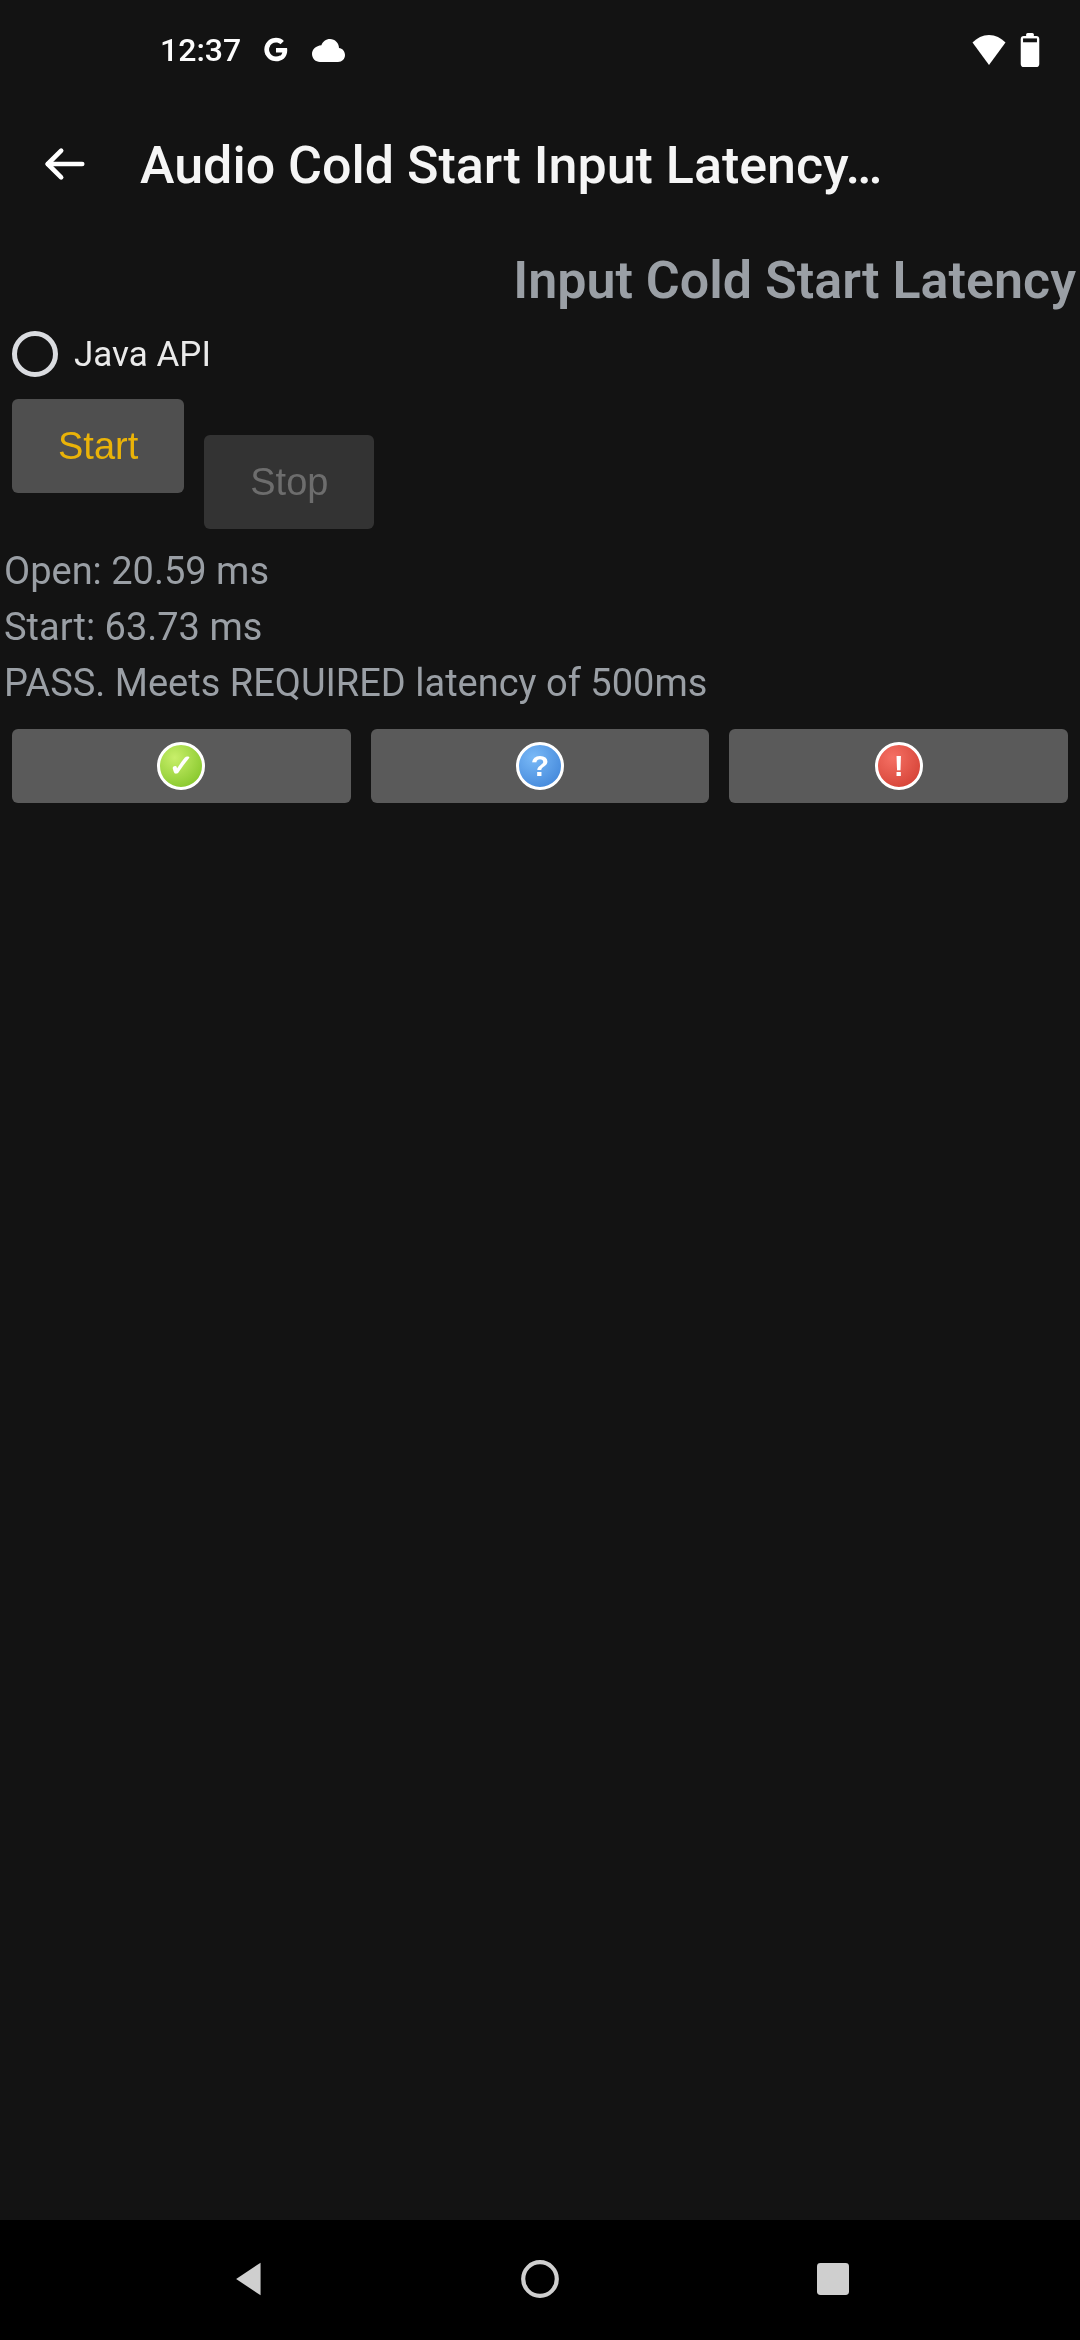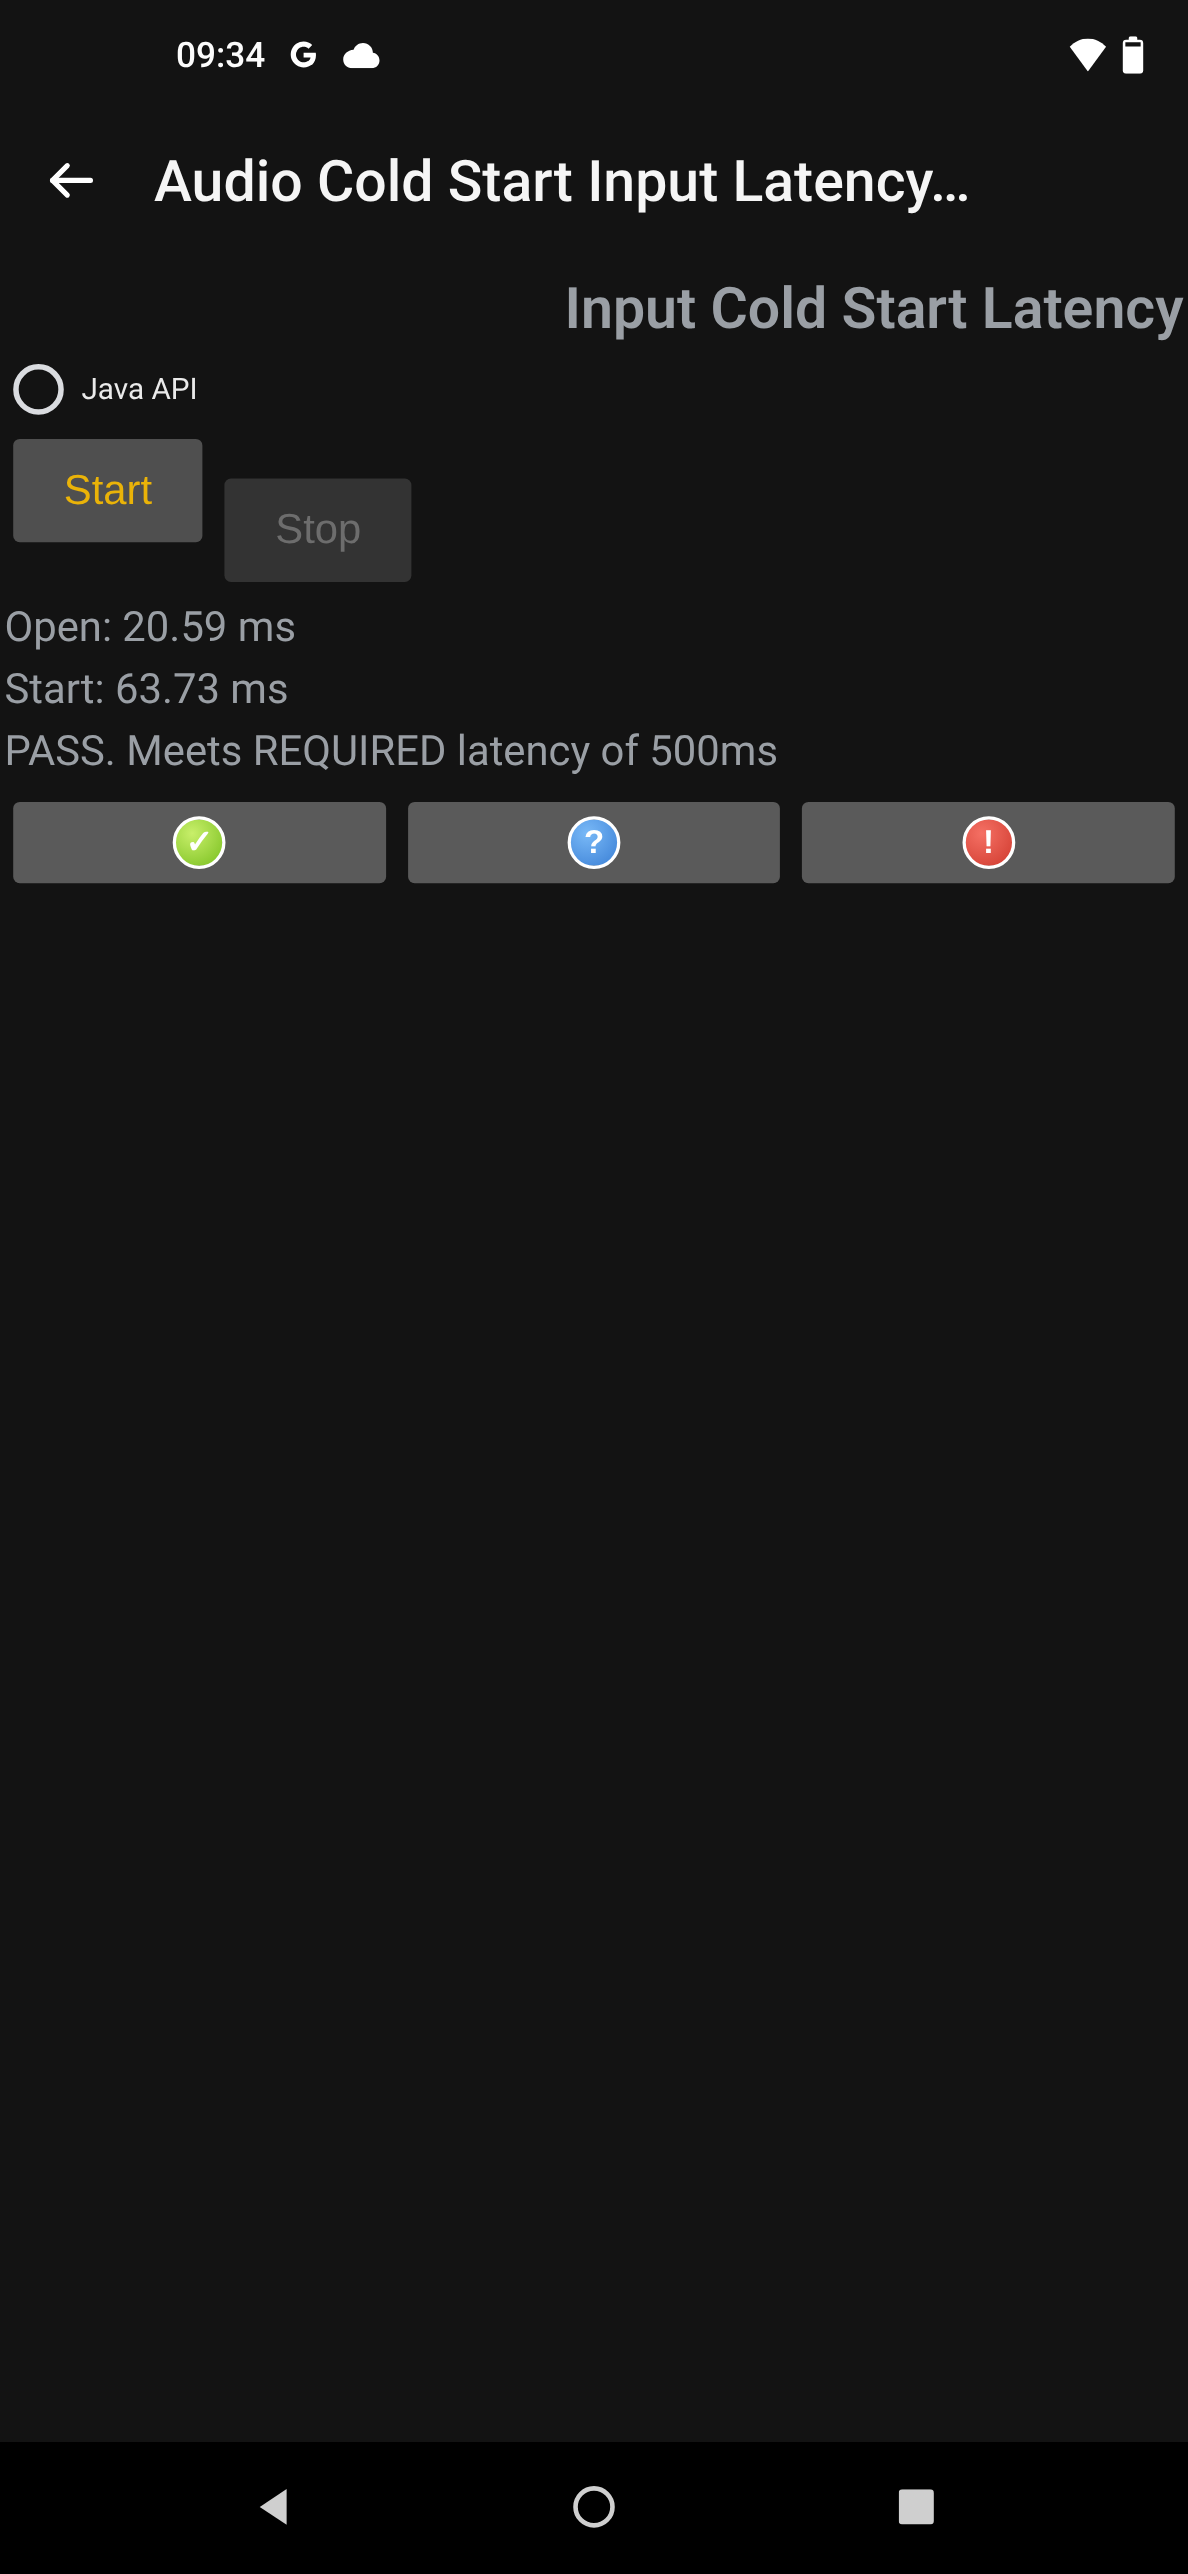--- a/index.html
+++ b/index.html
@@ -108,21 +108,21 @@
       position: absolute;
       top: 50%;
       left: 50%;
       width: 22px;
       height: 22px;
       border-radius: 50%;
       background: #cfe5ff;
       transform: translate(-50%, -50%);
     }
     .radio-label {
-      font-size: 27px;
+      font-size: 35px;
       color: #eaeaea;
     }
 
     .button-row {
       display: flex;
       gap: 20px;
       padding: 0 12px 14px 12px;
     }
     .btn {
       height: 94px;
@@ -218,21 +218,21 @@
       justify-content: center;
       background: none;
       border: none;
     }
   </style>
 </head>
 <body>
 
 <div class="status-bar">
   <div class="status-left">
-    <span>09:34</span>
+    <span>12:37</span>
     <span class="status-icon">
       <svg width="30" height="30" viewBox="0 0 24 24" fill="none">
         <path d="M21 12.2c0-.66-.06-1.3-.17-1.9H12v3.6h5.05c-.22 1.17-.88 2.16-1.88 2.83v2.35h3.03C20 17.4 21 15 21 12.2z" fill="#fff"></path>
         <path d="M12 21c2.55 0 4.69-.84 6.2-2.28l-3.03-2.35c-.84.56-1.92.9-3.17.9-2.44 0-4.5-1.65-5.24-3.86H3.63v2.42C5.13 18.8 8.3 21 12 21z" fill="#fff"></path>
         <path d="M6.76 13.4c-.19-.56-.3-1.16-.3-1.78 0-.62.1-1.22.3-1.78V7.42H3.63C3 8.7 2.64 10.14 2.64 11.62c0 1.49.36 2.92.99 4.2l3.13-2.43z" fill="#fff"></path>
         <path d="M12 6.04c1.38 0 2.62.47 3.59 1.4l2.69-2.69C16.68 3.18 14.55 2.24 12 2.24 8.3 2.24 5.13 4.44 3.63 7.42l3.13 2.42C7.5 7.64 9.56 6.04 12 6.04z" fill="#fff"></path>
       </svg>
     </span>
     <span class="status-icon">
       <svg width="36" height="24" viewBox="0 0 36 24" fill="#fff">

